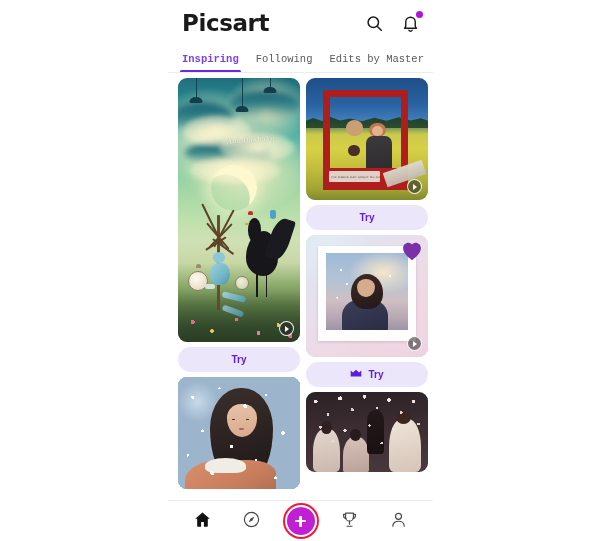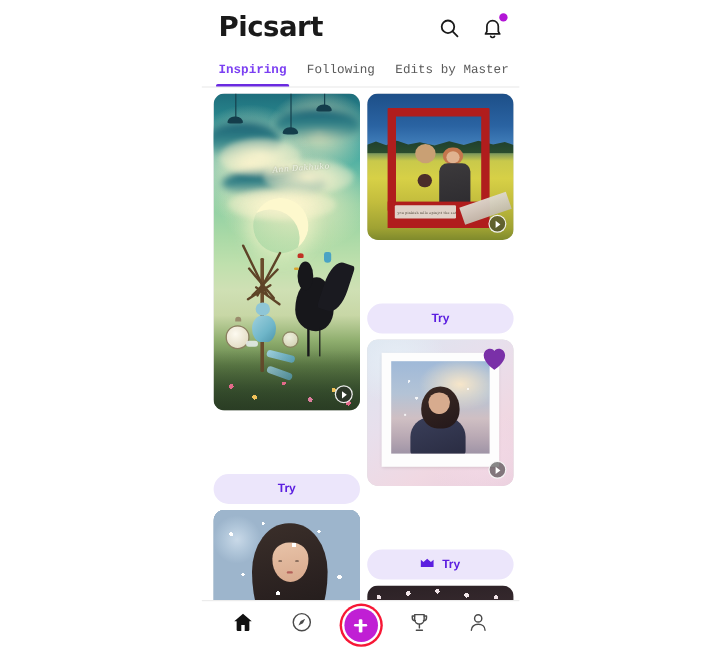--- a/index.html
+++ b/index.html
@@ -109,21 +109,20 @@
     height: 25px;
     border-radius: 13px;
     background: #ece6fb;
     display: flex; align-items: center; justify-content: center;
     gap: 6px;
     font-size: 10px;
     font-weight: 700;
     color: #5b1ee0;
     cursor: pointer;
     border: none;
-    margin-top: 48px;
   }
 
   
   .art1 { height: 264px; position: relative; }
   .art1-sky {
     position: absolute; inset: 0;
     background:
       radial-gradient(ellipse 70% 30% at 25% 22%, #f6f0c8 0%, rgba(246,240,200,0) 62%),
       radial-gradient(ellipse 60% 22% at 72% 12%, #eae6bb 0%, rgba(234,230,187,0) 60%),
       radial-gradient(ellipse 80% 26% at 55% 34%, #f3eec2 0%, rgba(243,238,194,0) 65%),

